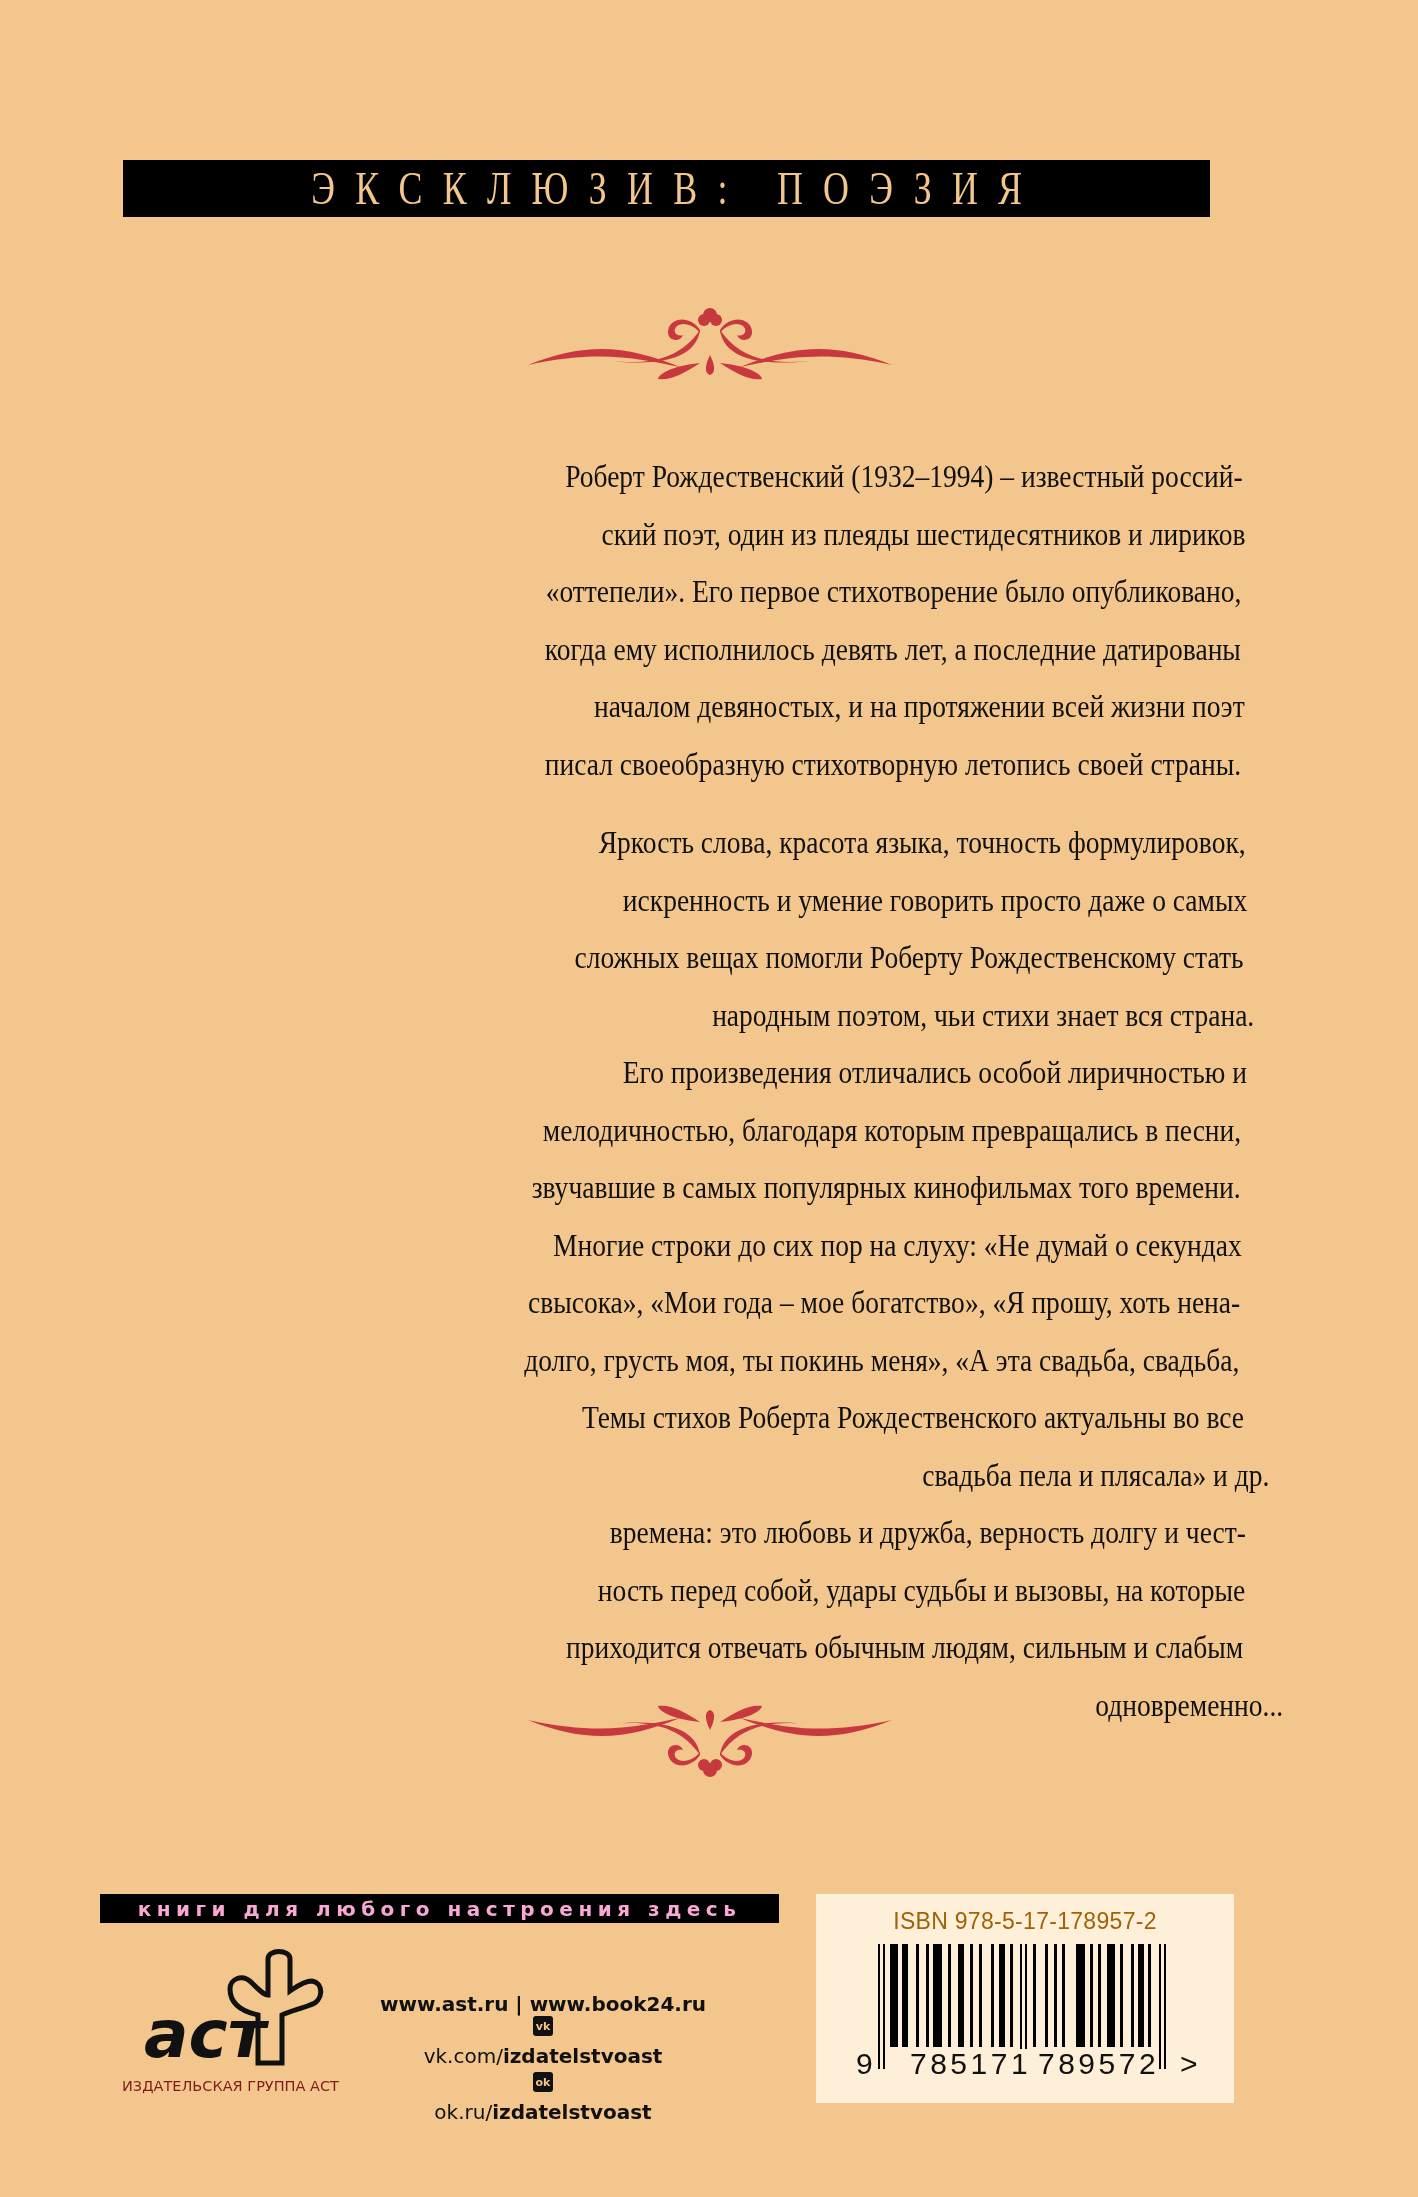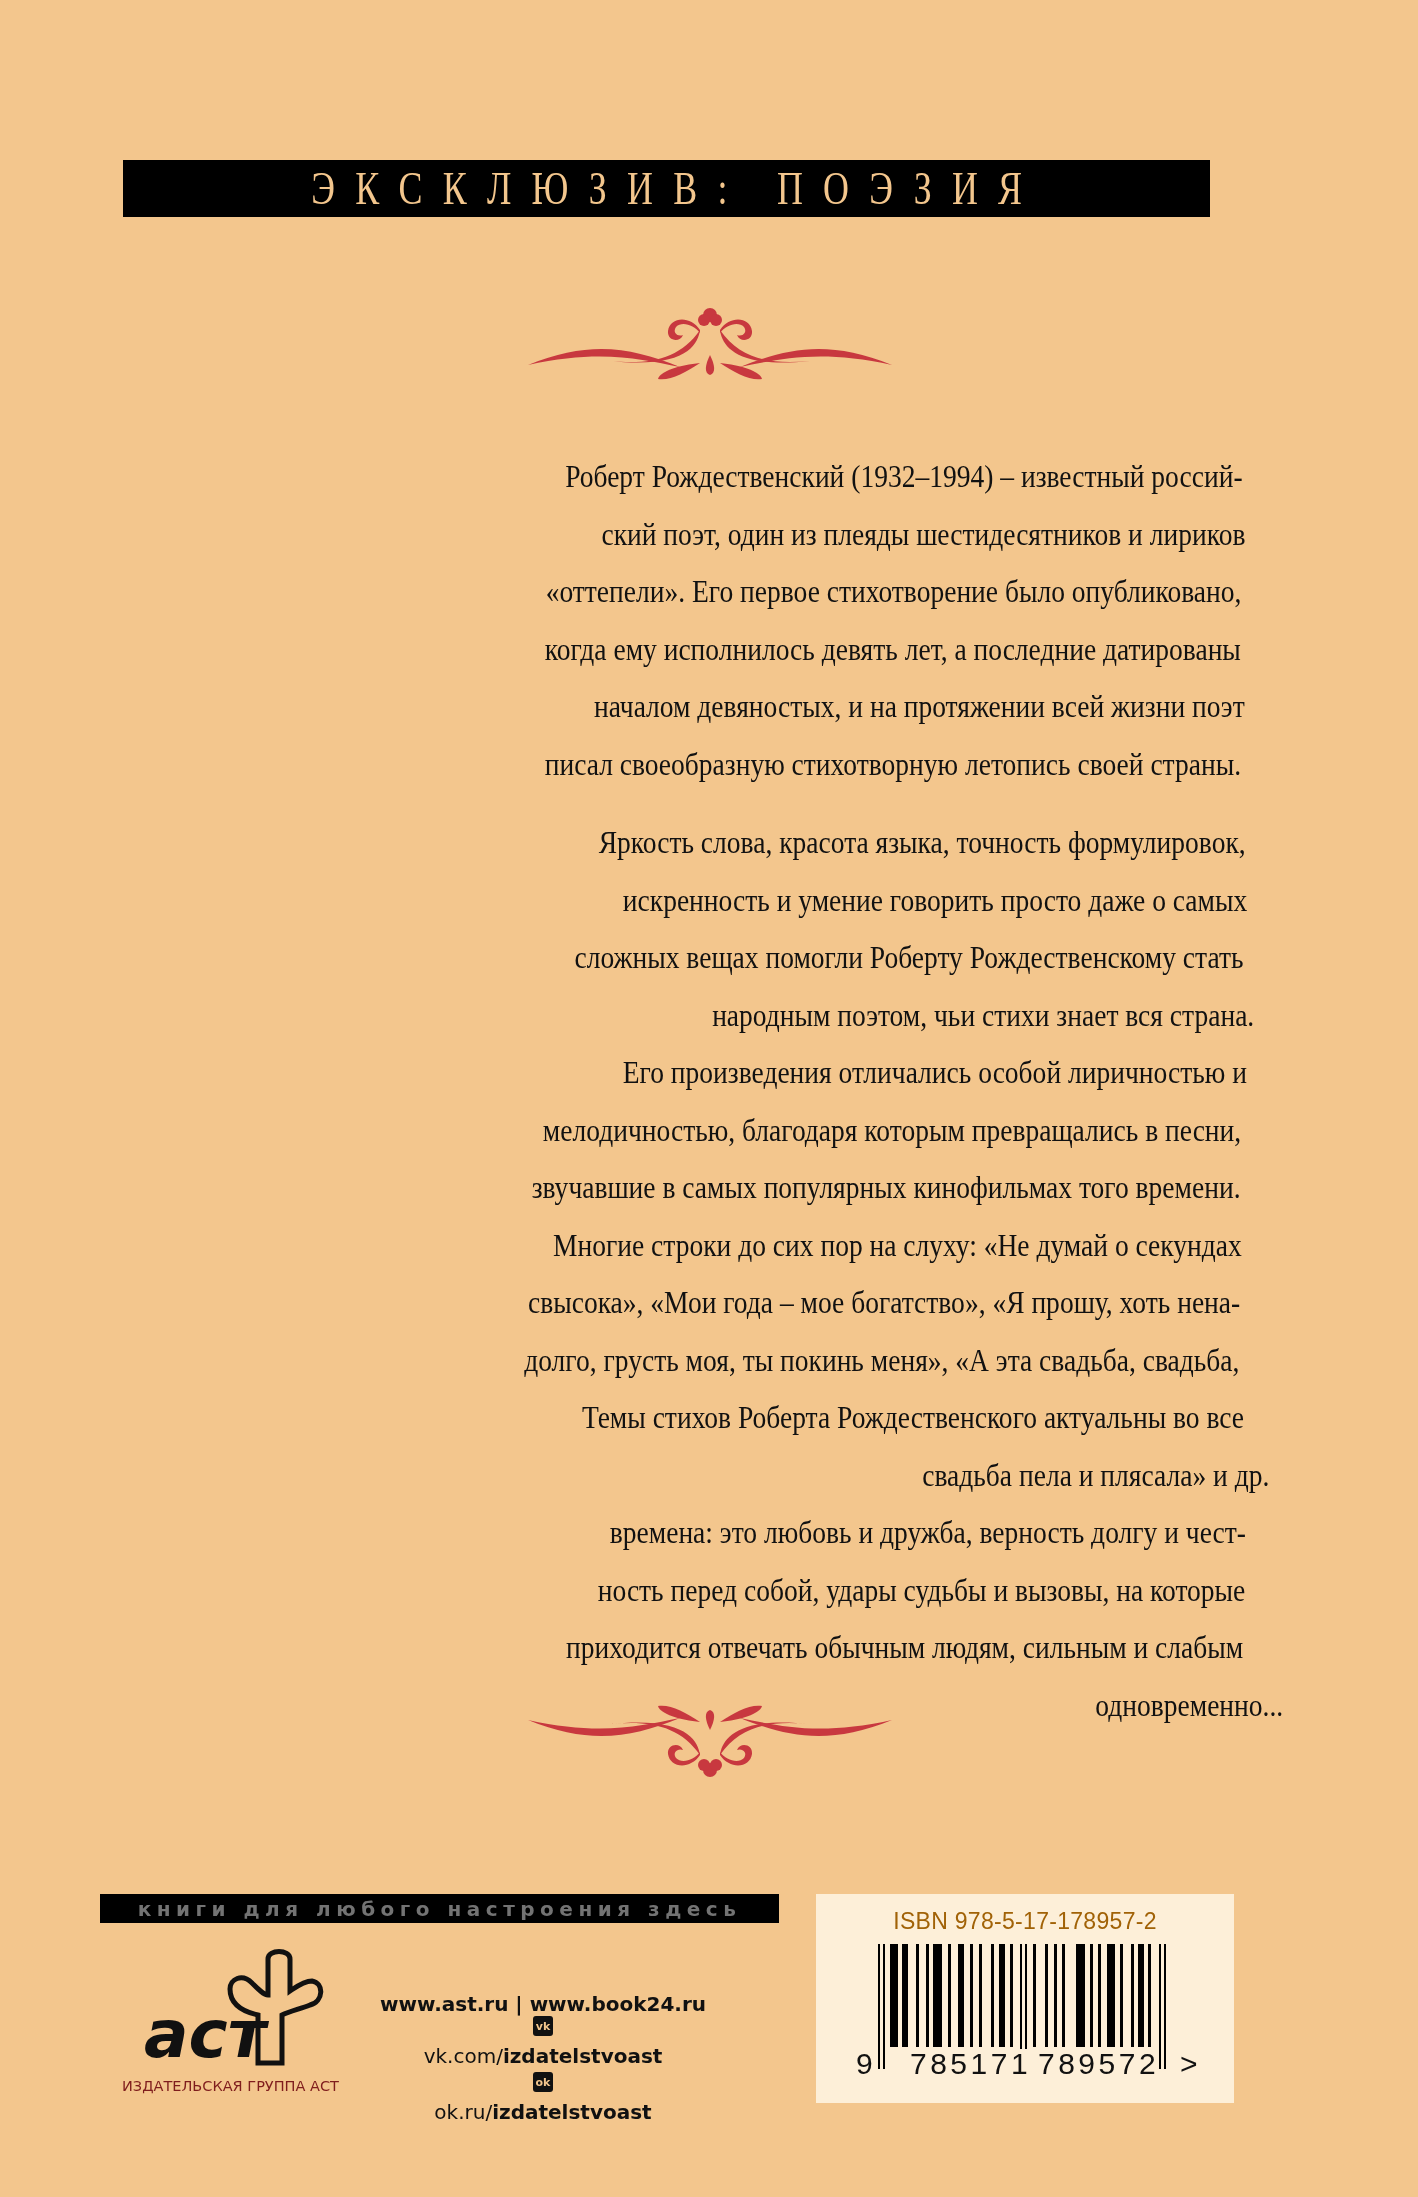--- a/index.html
+++ b/index.html
@@ -35,21 +35,21 @@
     font-size: 32px; line-height: 57.5px; font-family: Liberation Serif, serif;
   }
   .line { display: block; white-space: nowrap; }
   .line span { display: inline-block; transform: scaleX(0.86); transform-origin: center; }
   .tagline-bar {
     position: absolute; left: 100px; top: 1894px;
     width: 679px; height: 29px; background: #000;
     display: flex; align-items: center; justify-content: center;
   }
   .tagline-bar span {
-    color: #737373; font-family: "DejaVu Sans", sans-serif; font-weight: bold;
+    color: #f9a8d4; font-family: "DejaVu Sans", sans-serif; font-weight: bold;
     font-size: 20px; letter-spacing: 5.5px; white-space: nowrap;
   }
   .logo { position: absolute; left: 130px; top: 1945px; width: 200px; height: 130px; }
   .logo-caption {
     position: absolute; left: 122px; top: 2078px; width: 220px;
     font-family: "DejaVu Sans", sans-serif; font-size: 14.5px; color: #7f1d1d; white-space: nowrap;
   }
   .links { position: absolute; left: 380px; top: 1992px; font-family: "DejaVu Sans", sans-serif; color: #111; }
   .links .sites { font-weight: bold; font-size: 20px; white-space: nowrap; }
   .links .social { font-size: 20px; display: flex; align-items: center; gap: 8px; margin-bottom: 4px; white-space: nowrap; flex-direction: column; }

